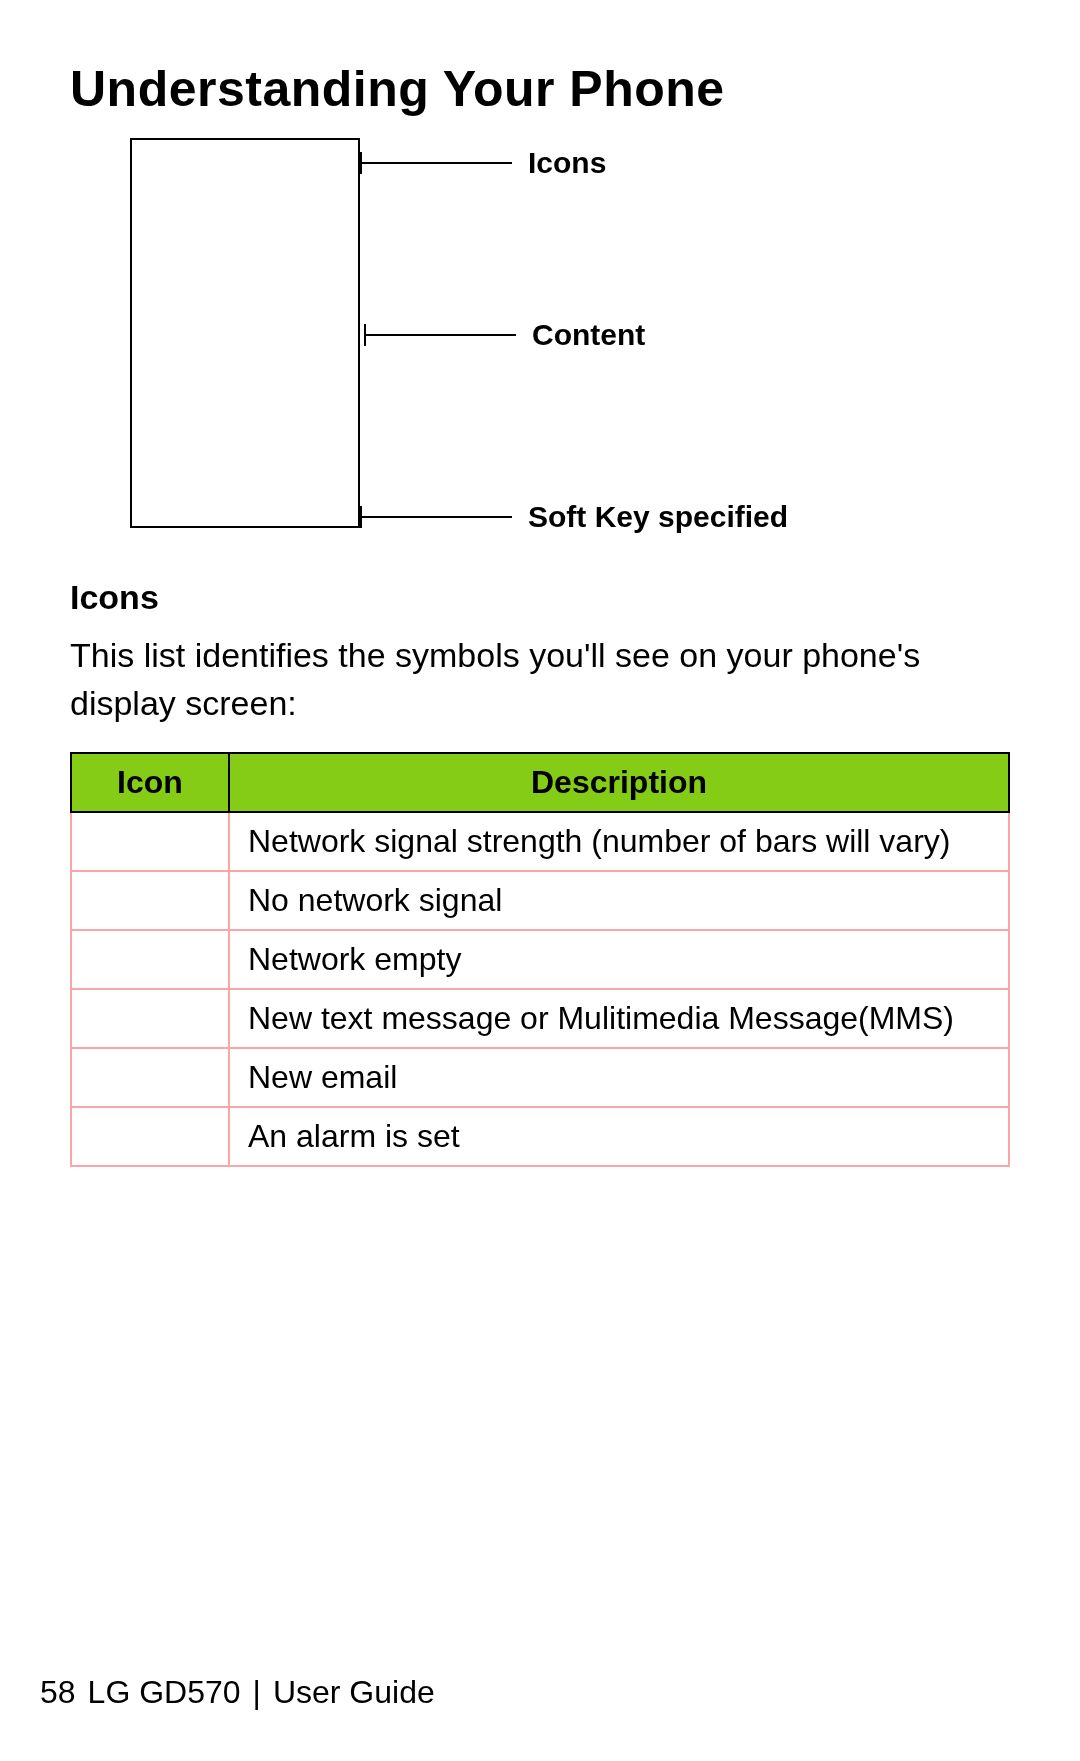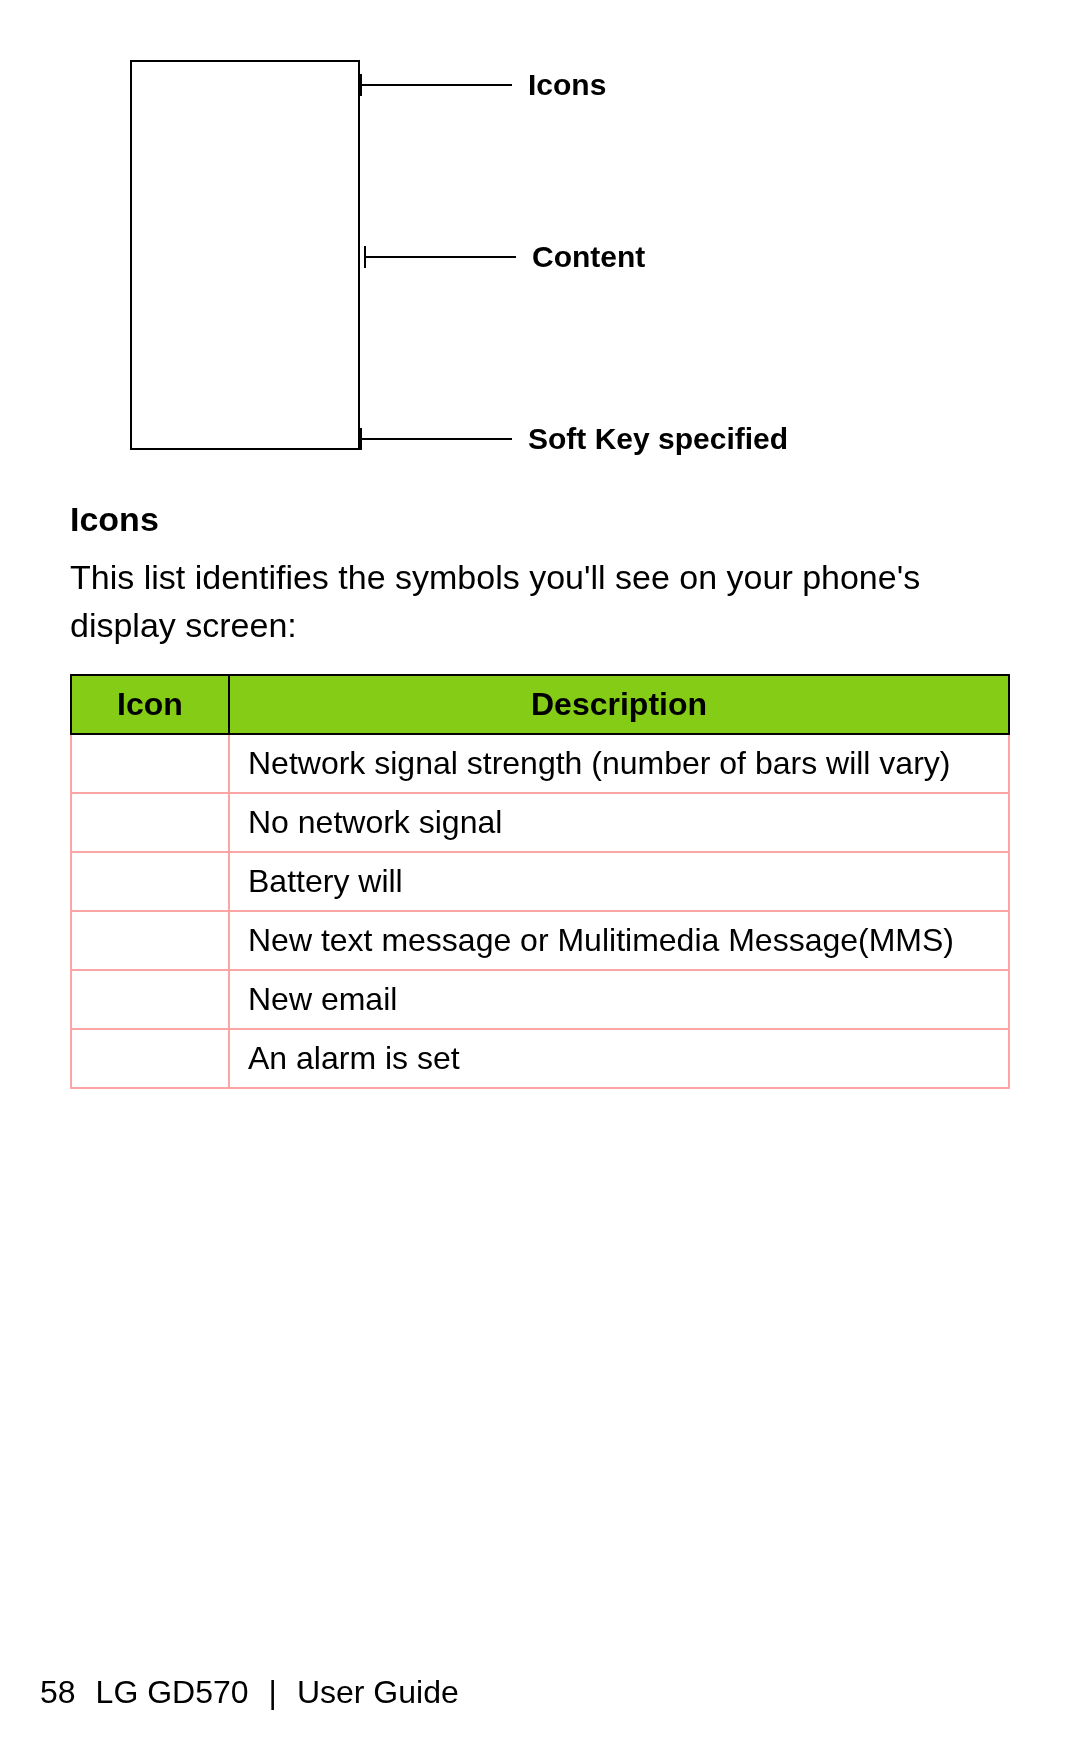--- a/index.html
+++ b/index.html
@@ -93,34 +93,35 @@
   table.icon-table td.icon-cell {
     width: 120px;
   }
   .footer {
     position: absolute;
     left: 40px;
     bottom: 50px;
     font-size: 32px;
     display: flex;
     align-items: center;
-    gap: 20px;
+    gap: 12px;
   }
   .footer .pagenum {
     font-weight: 400;
   }
   .footer .divider {
     font-weight: 300;
   }
 </style>
 </head>
 <body>
 
 <div class="page">
 
+  <h1 class="title">Understanding Your Phone</h1>
 
 
   <div class="diagram">
     <div class="screen-rect"></div>
 
     <div class="callout" style="left:230px; top:8px;">
       <div class="tick" style="height:22px; margin-top:0;"></div>
       <div class="line" style="width:150px;"></div>
       <span class="label">Icons</span>
     </div>
@@ -153,21 +154,21 @@
       <tr>
         <td class="icon-cell"></td>
         <td>Network signal strength (number of bars will vary)</td>
       </tr>
       <tr>
         <td class="icon-cell"></td>
         <td>No network signal</td>
       </tr>
       <tr>
         <td class="icon-cell"></td>
-        <td>Battery will</td>
+        <td>Network empty</td>
       </tr>
       <tr>
         <td class="icon-cell"></td>
         <td>New text message or Mulitimedia Message(MMS)</td>
       </tr>
       <tr>
         <td class="icon-cell"></td>
         <td>New email</td>
       </tr>
       <tr>

